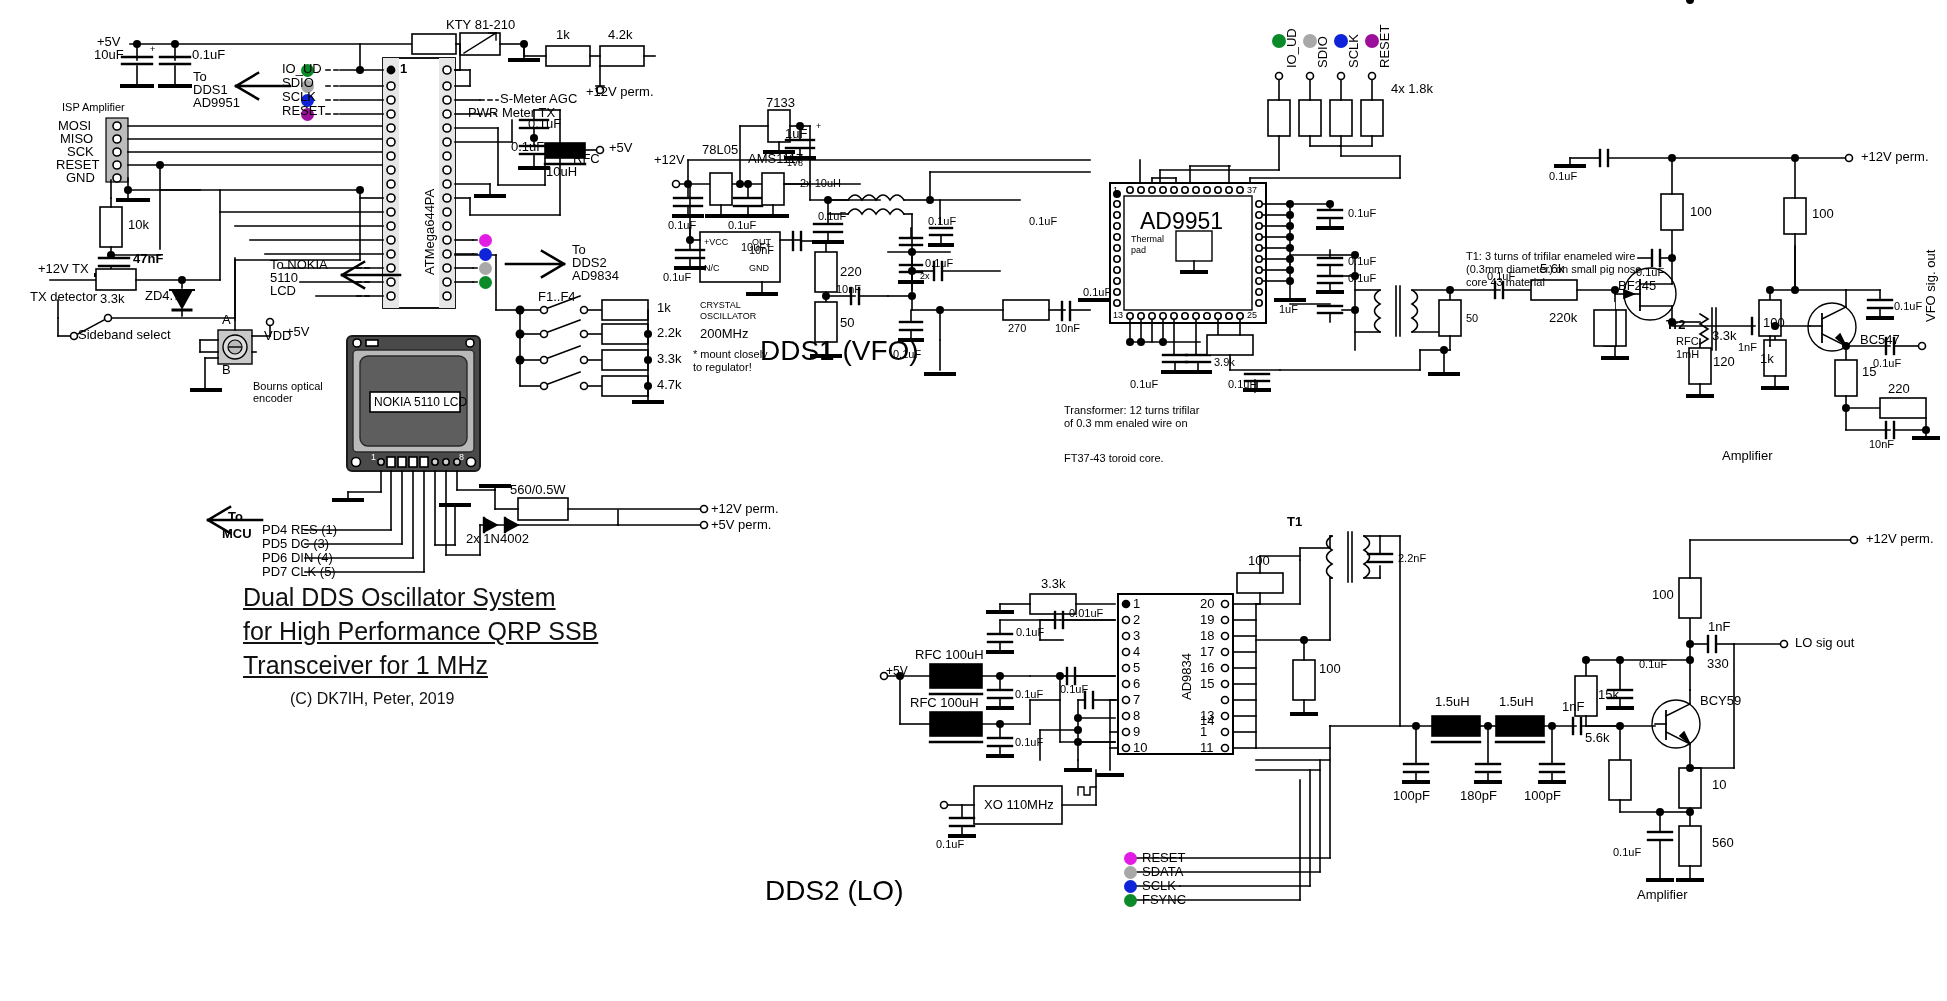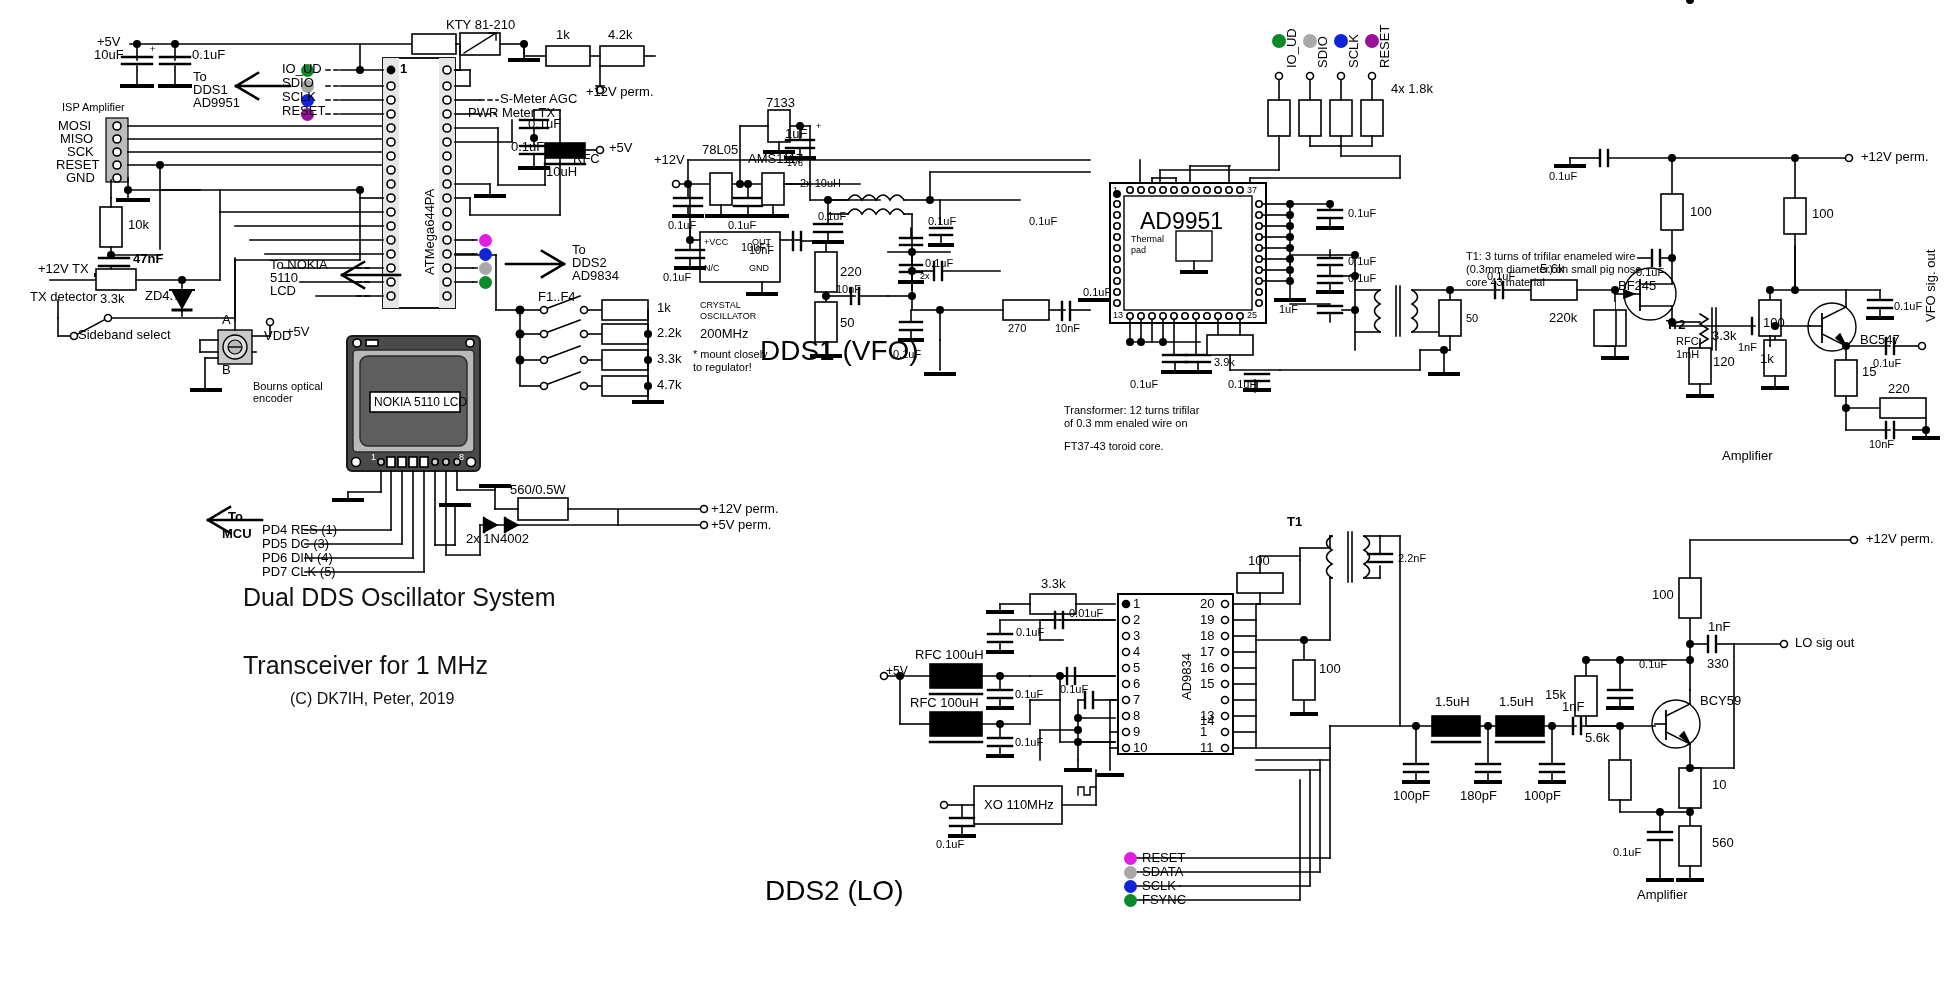--- a/index.html
+++ b/index.html
@@ -7,21 +7,21 @@
         font-family:"Liberation Sans",sans-serif;color:#000;overflow:hidden;}
   svg{position:absolute;left:0;top:0;width:1947px;height:1001px;}
   .lbl{position:absolute;font-size:13px;line-height:1.15;white-space:pre;color:#000;}
   .lbl.sm{font-size:11px;}
   .lbl.xs{font-size:9px;}
   .lbl.big{font-size:23px;}
   .lbl.huge{font-size:28px;}
   .lbl.b{font-weight:bold;}
   .lbl.rot{transform:rotate(-90deg);transform-origin:0 0;}
   .dot{position:absolute;border-radius:50%;}
-  .title{position:absolute;font-size:25px;line-height:1.38;color:#111;}
+  .title{position:absolute;font-size:25px;line-height:1.38;color:#111;text-decoration:underline;}
   .cpr{position:absolute;font-size:16px;color:#111;}
 </style>
 </head>
 <body>
 
 <div id="root">
 
 <svg viewBox="0 0 1947 1001">
   <g stroke="#000" stroke-width="1.6" fill="none" stroke-linecap="square">
 
@@ -1160,20 +1160,21 @@
 <div class="lbl" style="left:262px;top:551px">PD6 DIN (4)</div>
 <div class="lbl" style="left:262px;top:565px">PD7 CLK (5)</div>
 <div class="lbl b" style="left:228px;top:510px">To</div>
 <div class="lbl b" style="left:222px;top:527px">MCU</div>
 <div class="lbl" style="left:466px;top:532px">2x 1N4002</div>
 <div class="lbl" style="left:510px;top:483px">560/0.5W</div>
 <div class="lbl" style="left:711px;top:502px">+12V perm.</div>
 <div class="lbl" style="left:711px;top:518px">+5V perm.</div>
 
 <div class="title" style="left:243px;top:580px">Dual DDS Oscillator System</div>
+<div class="title" style="left:243px;top:614px">for High Performance QRP SSB</div>
 <div class="title" style="left:243px;top:648px">Transceiver for 1 MHz</div>
 <div class="cpr" style="left:290px;top:690px">(C) DK7IH, Peter, 2019</div>
 
 <div class="lbl rot" style="left:1285px;top:68px">IO_UD</div>
 <div class="lbl rot" style="left:1316px;top:68px">SDIO</div>
 <div class="lbl rot" style="left:1347px;top:68px">SCLK</div>
 <div class="lbl rot" style="left:1378px;top:68px">RESET</div>
 <div class="lbl" style="left:1391px;top:82px">4x 1.8k</div>
 
 <div class="lbl" style="left:654px;top:153px">+12V</div>
@@ -1294,35 +1295,35 @@
 <div class="lbl" style="left:1200px;top:741px">11</div>
 
 <div class="lbl" style="left:984px;top:798px">XO 110MHz</div>
 <div class="lbl sm" style="left:936px;top:838px">0.1uF</div>
 <div class="lbl b" style="left:1287px;top:515px">T1</div>
 <div class="lbl" style="left:1248px;top:554px">100</div>
 <div class="lbl" style="left:1319px;top:662px">100</div>
 <div class="lbl sm" style="left:1398px;top:552px">2.2nF</div>
 <div class="lbl sm" style="left:1064px;top:404px">Transformer: 12 turns trifilar</div>
 <div class="lbl sm" style="left:1064px;top:417px">of 0.3 mm enaled wire on</div>
-<div class="lbl sm" style="left:1064px;top:440px">FT37-43 toroid core.</div>
+<div class="lbl sm" style="left:1064px;top:452px">FT37-43 toroid core.</div>
 <div class="lbl" style="left:1435px;top:695px">1.5uH</div>
 <div class="lbl" style="left:1499px;top:695px">1.5uH</div>
 <div class="lbl" style="left:1393px;top:789px">100pF</div>
 <div class="lbl" style="left:1460px;top:789px">180pF</div>
 <div class="lbl" style="left:1524px;top:789px">100pF</div>
 <div class="lbl" style="left:1562px;top:700px">1nF</div>
 
 <div class="lbl huge" style="left:765px;top:875px">DDS2 (LO)</div>
 <div class="lbl" style="left:1142px;top:851px">RESET</div>
 <div class="lbl" style="left:1142px;top:865px">SDATA</div>
 <div class="lbl" style="left:1142px;top:879px">SCLK</div>
 <div class="lbl" style="left:1142px;top:893px">FSYNC</div>
 
-<div class="lbl" style="left:1545px;top:688px">15k</div>
+<div class="lbl" style="left:1598px;top:688px">15k</div>
 <div class="lbl sm" style="left:1639px;top:658px">0.1uF</div>
 <div class="lbl" style="left:1652px;top:588px">100</div>
 <div class="lbl" style="left:1707px;top:657px">330</div>
 <div class="lbl" style="left:1708px;top:620px">1nF</div>
 <div class="lbl" style="left:1795px;top:636px">LO sig out</div>
 <div class="lbl" style="left:1700px;top:694px">BCY59</div>
 <div class="lbl" style="left:1585px;top:731px">5.6k</div>
 <div class="lbl" style="left:1712px;top:778px">10</div>
 <div class="lbl" style="left:1712px;top:836px">560</div>
 <div class="lbl sm" style="left:1613px;top:846px">0.1uF</div>

